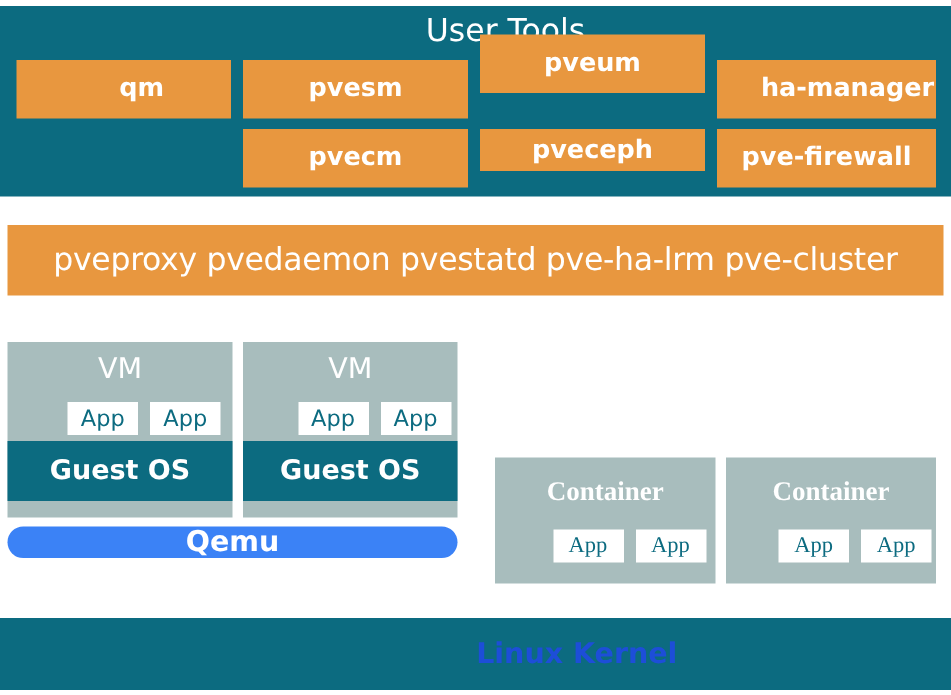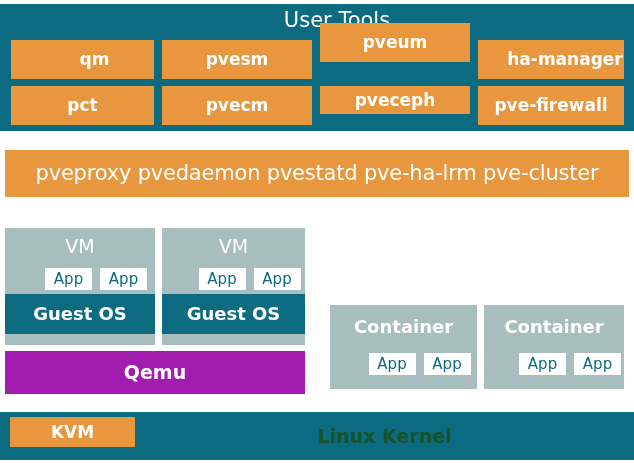--- a/index.html
+++ b/index.html
@@ -125,35 +125,37 @@
     display: flex;
     align-items: center;
     justify-content: center;
   }
 
   
   .qemu-bar {
     left: 5px;
     top: 351px;
     width: 300px;
-    height: 43px;
-    background: #a21caf;
+    height: 21px;
+    background: #3b82f6;
     color: #ffffff;
     font-size: 19px;
     font-weight: bold;
+    border-radius: 13px;
   }
 
   
   .ct-box {
     background: #a8bdbd;
     top: 305px;
     height: 84px;
     flex-direction: column;
     align-items: center;
     justify-content: flex-start;
+    font-family: Liberation Serif, serif;
   }
   .ct-title {
     width: 100%;
     height: 44px;
     display: flex;
     align-items: center;
     justify-content: center;
     color: #ffffff;
     font-size: 18px;
     font-weight: bold;
@@ -179,40 +181,39 @@
   }
   .kernel-label {
     position: absolute;
     left: 135px;
     top: 412px;
     width: 499px;
     height: 48px;
     display: flex;
     align-items: center;
     justify-content: center;
-    color: #14532d;
+    color: #1d4ed8;
     font-size: 19px;
     font-weight: bold;
   }
 </style>
 </head>
 <body>
 
 <div class="stage">
 
   <div class="blk panel-usertools"></div>
 
   <div class="usertools-title">User Tools</div>
 
   <div class="blk tool-cell" style="left:11px;  top:40px; width:143px; height:39px;padding-left:24px;">qm</div>
   <div class="blk tool-cell" style="left:162px; top:40px; width:150px; height:39px;">pvesm</div>
   <div class="blk tool-cell" style="left:320px; top:23px; width:150px; height:39px;">pveum</div>
   <div class="blk tool-cell" style="left:478px; top:40px; width:146px; height:39px;padding-left:28px;">ha-manager</div>
 
-  <div class="blk tool-cell" style="left:11px;  top:86px; width:143px; height:39px;">pct</div>
   <div class="blk tool-cell" style="left:162px; top:86px; width:150px; height:39px;">pvecm</div>
   <div class="blk tool-cell" style="left:320px; top:86px; width:150px; height:28px;">pveceph</div>
   <div class="blk tool-cell" style="left:478px; top:86px; width:146px; height:39px;">pve-firewall</div>
 
   <div class="blk daemon-bar">pveproxy pvedaemon pvestatd pve-ha-lrm pve-cluster</div>
 
   <div class="blk vm-box" style="left:5px; width:150px;">
     <div class="vm-title">VM</div>
     <div class="app-row">
       <div class="app-chip">App</div>
@@ -242,16 +243,15 @@
 
   <div class="blk ct-box" style="left:484px; width:140px;">
     <div class="ct-title">Container</div>
     <div class="app-row">
       <div class="app-chip">App</div>
       <div class="app-chip">App</div>
     </div>
   </div>
 
   <div class="blk kernel-bar"></div>
-  <div class="blk kvm-box">KVM</div>
   <div class="kernel-label">Linux Kernel</div>
 
 </div>
 
 </body></html>

